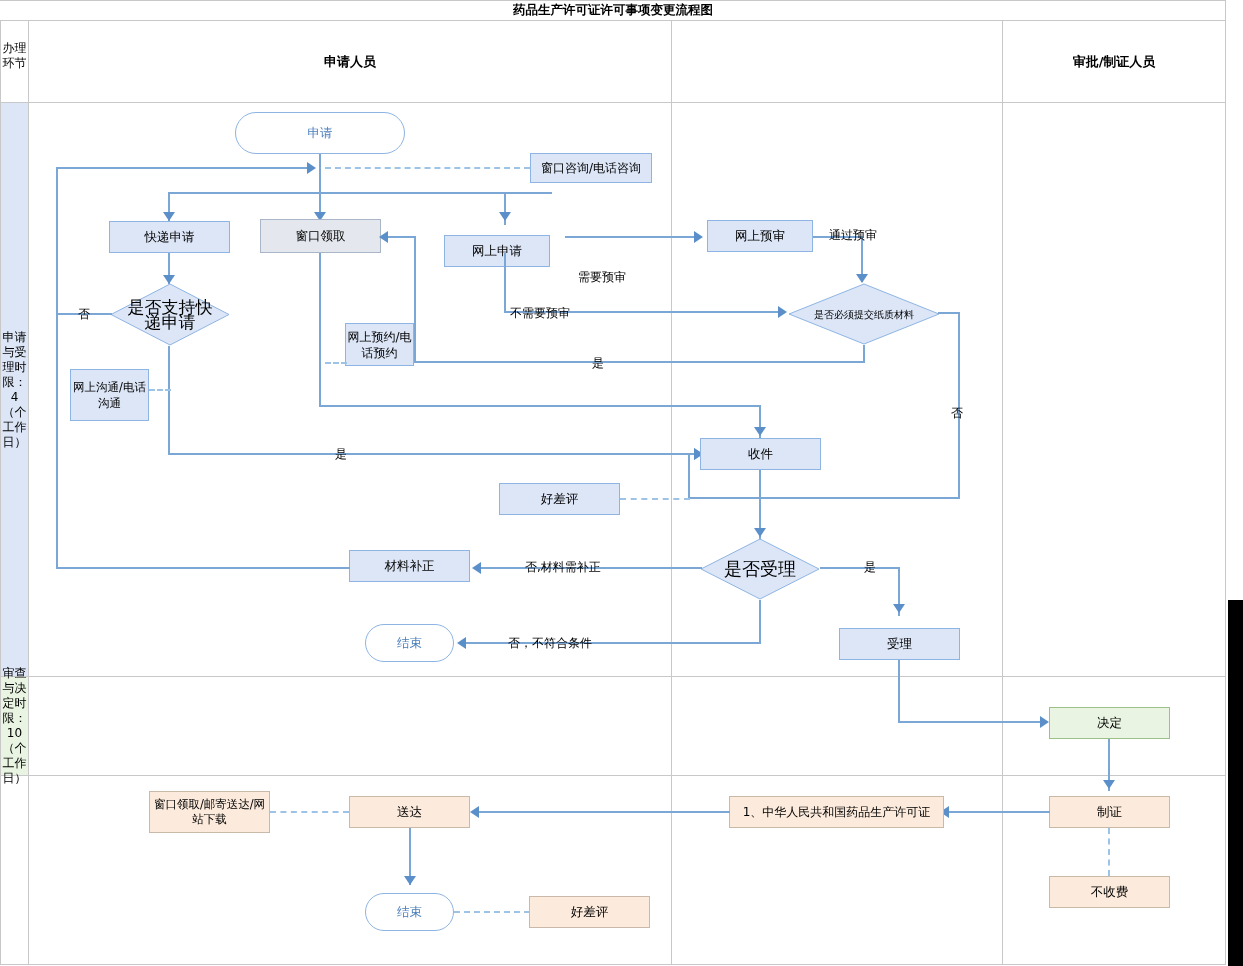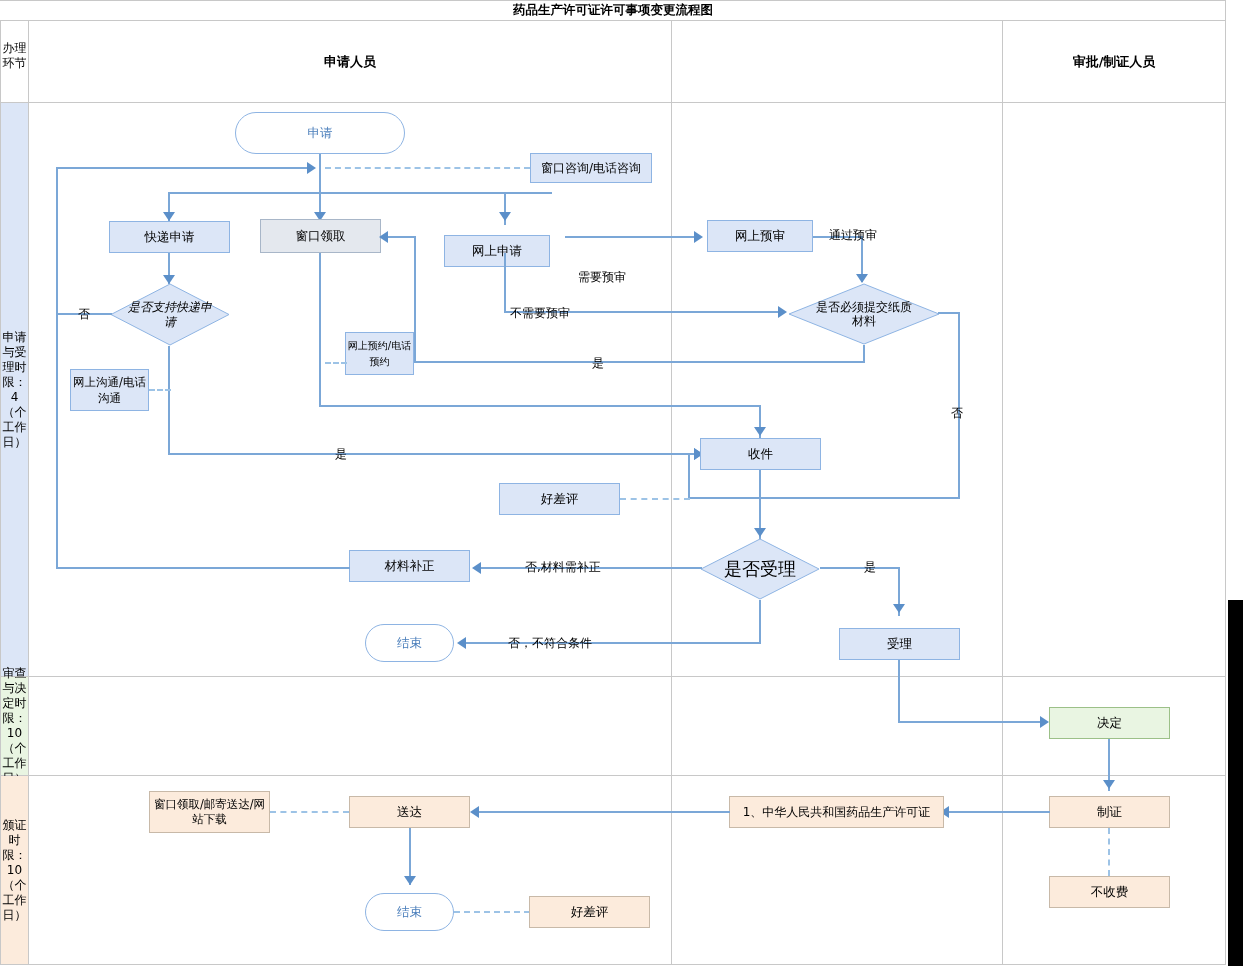--- a/index.html
+++ b/index.html
@@ -76,21 +76,20 @@
   <div class="vline" style="left:671px;top:20px;height:945px;"></div>
   <div class="vline" style="left:1002px;top:20px;height:945px;"></div>
   <div class="vline" style="left:1225px;top:0;height:965px;"></div>
 
   <div class="lane-label" style="top:22px;height:67px;background:#ffffff;">办理环节</div>
   <div class="col-head" style="left:29px;top:22px;width:642px;height:80px;">申请人员</div>
   <div class="col-head" style="left:1003px;top:22px;width:222px;height:80px;">审批/制证人员</div>
 
   <div class="lane-label" style="top:103px;height:573px;background:#dce6f7;">申请与受理时限：4（个工作日）</div>
   <div class="lane-label" style="top:677px;height:98px;background:#e9f5e2;">审查与决定时限：10（个工作日）</div>
-  <div class="lane-label" style="top:776px;height:188px;background:#fcebdc;">颁证时限：10（个工作日）</div>
 
   <div class="node n-oval" style="left:235px;top:112px;width:170px;height:42px;">申请</div>
 
   <div class="seg seg-v" style="left:319px;top:154px;height:71px;"></div>
   <div class="arrow ar-d" style="left:314px;top:212px;"></div>
 
   <div class="seg seg-h" style="left:169px;top:192px;width:383px;"></div>
   <div class="seg seg-v" style="left:168px;top:192px;height:33px;"></div>
   <div class="arrow ar-d" style="left:163px;top:212px;"></div>
   <div class="seg seg-v" style="left:504px;top:192px;height:33px;"></div>
@@ -107,35 +106,35 @@
   <div class="node n-blue-sel" style="left:260px;top:219px;width:121px;height:34px;">窗口领取</div>
   <div class="node n-blue" style="left:444px;top:235px;width:106px;height:32px;">网上申请</div>
 
   <div class="seg seg-v" style="left:168px;top:253px;height:31px;"></div>
   <div class="arrow ar-d" style="left:163px;top:275px;"></div>
 
   <div class="diamond" style="left:110px;top:283px;width:120px;height:63px;">
     <svg width="120" height="63" viewBox="0 0 120 63">
       <polygon points="60,1 119,31.5 60,62 1,31.5" fill="#dce6f7" stroke="#8eb4e3" stroke-width="1"></polygon>
     </svg>
-    <div class="dtext" style="font-size:12px;line-height:15px;padding:0 14px;box-sizing:border-box;font-style:italic;">是否支持快递申请</div>
+    <div class="dtext" style="font-size:17px;line-height:15px;padding:0 14px;box-sizing:border-box;">是否支持快递申请</div>
   </div>
 
   <div class="seg seg-h" style="left:56px;top:313px;width:56px;"></div>
   <div class="elabel" style="left:78px;top:307px;">否</div>
 
   <div class="seg seg-v" style="left:168px;top:346px;height:109px;"></div>
   <div class="seg seg-h" style="left:168px;top:453px;width:532px;"></div>
   <div class="arrow ar-r" style="left:694px;top:448px;"></div>
   <div class="elabel" style="left:335px;top:447px;">是</div>
 
-  <div class="node n-blue" style="left:70px;top:369px;width:79px;height:42px;font-size:11.5px;">网上沟通/电话沟通</div>
+  <div class="node n-blue" style="left:70px;top:369px;width:79px;height:52px;font-size:11.5px;">网上沟通/电话沟通</div>
   <div class="dseg dseg-h" style="left:149px;top:389px;width:22px;"></div>
 
-  <div class="node n-blue" style="left:345px;top:332px;width:69px;height:43px;font-size:10px;">网上预约/电话预约</div>
+  <div class="node n-blue" style="left:345px;top:323px;width:69px;height:43px;font-size:12px;">网上预约/电话预约</div>
   <div class="dseg dseg-h" style="left:325px;top:362px;width:22px;"></div>
 
   <div class="seg seg-v" style="left:319px;top:253px;height:152px;"></div>
   <div class="seg seg-h" style="left:319px;top:405px;width:442px;"></div>
   <div class="seg seg-v" style="left:759px;top:405px;height:33px;"></div>
   <div class="arrow ar-d" style="left:754px;top:427px;"></div>
 
   <div class="seg seg-h" style="left:565px;top:236px;width:135px;"></div>
   <div class="arrow ar-r" style="left:694px;top:231px;"></div>
   <div class="elabel" style="left:578px;top:230px;margin-top:40px;">需要预审</div>
@@ -148,21 +147,21 @@
 
   <div class="seg seg-v" style="left:504px;top:253px;height:60px;"></div>
   <div class="seg seg-h" style="left:504px;top:311px;width:280px;"></div>
   <div class="arrow ar-r" style="left:778px;top:306px;"></div>
   <div class="elabel" style="left:510px;top:306px;">不需要预审</div>
 
   <div class="diamond" style="left:788px;top:283px;width:152px;height:62px;">
     <svg width="152" height="62" viewBox="0 0 152 62">
       <polygon points="76,1 151,31 76,61 1,31" fill="#dce6f7" stroke="#8eb4e3" stroke-width="1"></polygon>
     </svg>
-    <div class="dtext" style="font-size:12px;line-height:14px;padding:0 24px;box-sizing:border-box;">是否必须提交纸质材料</div>
+    <div class="dtext" style="font-size:10px;line-height:21px;padding:0 24px;box-sizing:border-box;">是否必须提交纸质材料</div>
   </div>
 
   <div class="seg seg-v" style="left:863px;top:345px;height:18px;"></div>
   <div class="seg seg-h" style="left:414px;top:361px;width:450px;"></div>
   <div class="elabel" style="left:592px;top:356px;">是</div>
   <div class="seg seg-v" style="left:414px;top:236px;height:126px;"></div>
   <div class="seg seg-h" style="left:387px;top:236px;width:29px;"></div>
   <div class="arrow ar-l" style="left:379px;top:231px;"></div>
 
   <div class="seg seg-h" style="left:938px;top:312px;width:22px;"></div>

